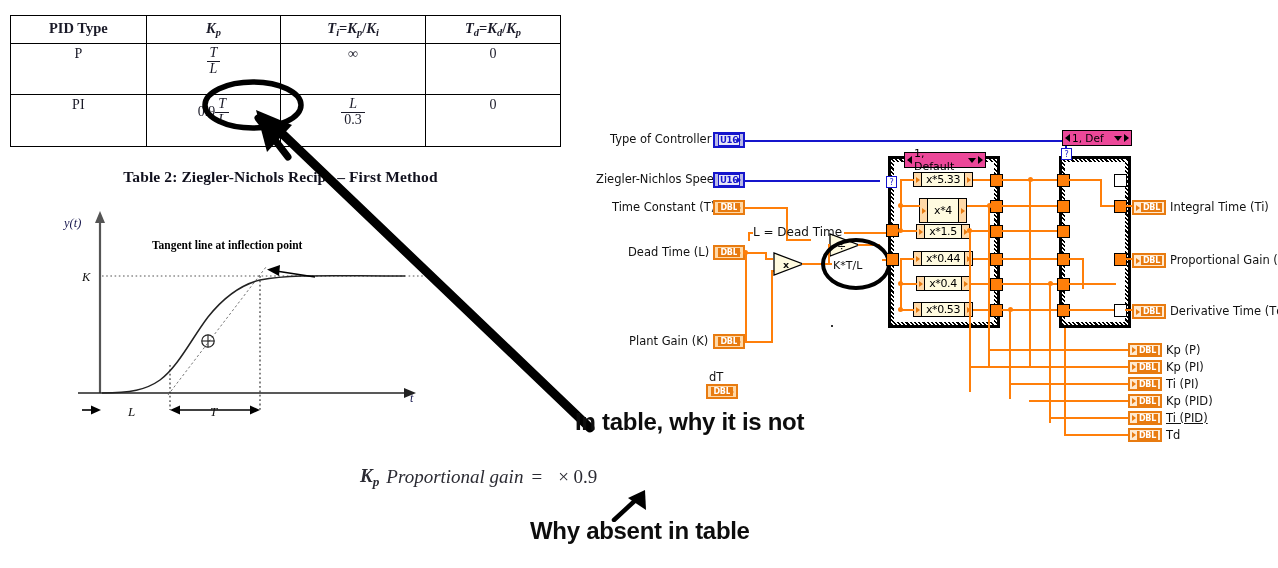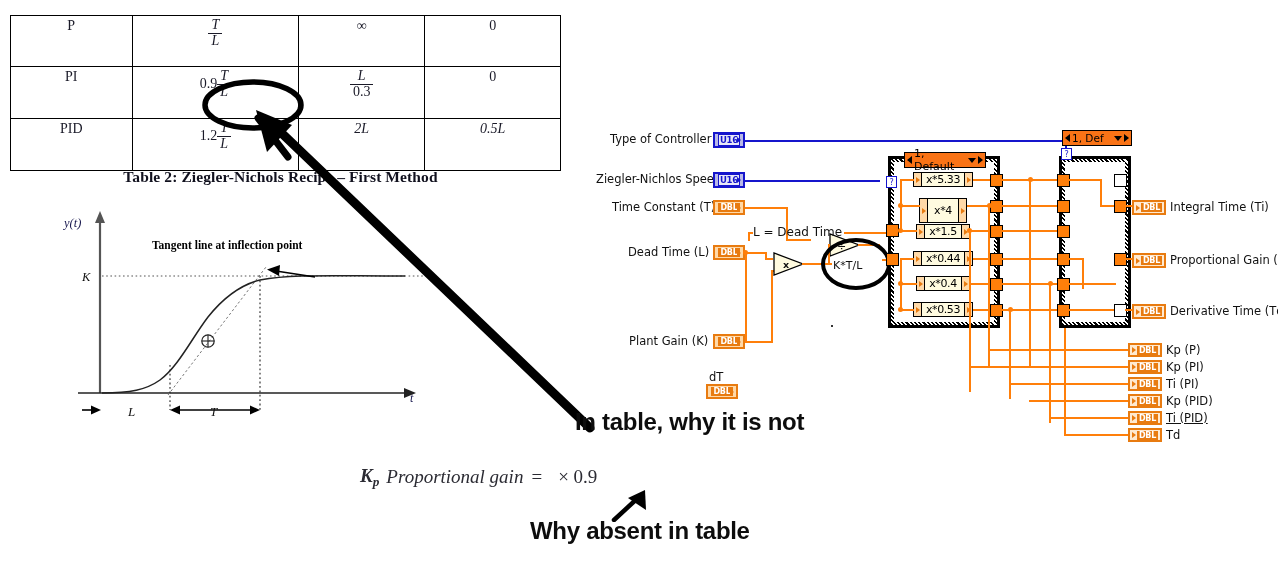--- a/index.html
+++ b/index.html
@@ -72,21 +72,21 @@
   .arrow-l{position:absolute;left:2px;width:0;height:0;
         border-top:3.5px solid transparent;border-bottom:3.5px solid transparent;
         border-left:4px solid #e87b10;}
   .wire{position:absolute;background:#ff7f0a;}
   .wire-b{position:absolute;background:#1515cc;}
   .jn{position:absolute;width:5px;height:5px;border-radius:50%;background:#ff7f0a;}
   .case{position:absolute;border:3px solid #000;
         background-image:repeating-linear-gradient(45deg,#000 0 1.5px,#fff 1.5px 3px);
         box-sizing:border-box;}
   .case-in{position:absolute;background:#fff;}
-  .case-sel{position:absolute;border:1.5px solid #000;background:#f97316;
+  .case-sel{position:absolute;border:1.5px solid #000;background:#ec4899;
         font:11px "DejaVu Sans",sans-serif;display:flex;align-items:center;
         color:#000;padding:0 2px;box-sizing:border-box;gap:2px;}
   .tri{width:0;height:0;border-top:4px solid transparent;
         border-bottom:4px solid transparent;}
   .tri-l{border-right:5px solid #000;}
   .tri-r{border-left:5px solid #000;}
   .mulnode{position:absolute;border:1.5px solid #000;background:#fffbe0;
         display:flex;align-items:center;box-sizing:border-box;}
   .mulnode .lt,.mulnode .rt{width:7px;height:100%;background:#ffd9a8;
         border-right:1px solid #000;display:flex;align-items:center;justify-content:center;}
@@ -100,38 +100,38 @@
         font:8px "DejaVu Sans",sans-serif;color:#1515cc;width:9px;height:10px;
         display:flex;align-items:center;justify-content:center;}
   .circ-ann{position:absolute;border:4px solid #000;border-radius:50%;}
   .lv-text{position:absolute;font:12px "DejaVu Sans",sans-serif;color:#111;white-space:nowrap;}
 </style>
 </head>
 <body>
 
 <table class="abs" id="zn-table">
   <tbody>
+      <tr>
+    <th class="c0">PID Type</th>
+    <th class="c1"><span class="it">K</span><span class="sub">p</span></th>
+    <th class="c2"><span class="it">T</span><span class="sub">i</span>=<span class="it">K</span><span class="sub">p</span>/<span class="it">K</span><span class="sub">i</span></th>
+    <th class="c3"><span class="it">T</span><span class="sub">d</span>=<span class="it">K</span><span class="sub">d</span>/<span class="it">K</span><span class="sub">p</span></th>
+  </tr>
   <tr class="rowP">
     <td>P</td>
     <td><span class="frac"><span class="num">T</span><span class="den">L</span></span></td>
     <td>∞</td>
     <td>0</td>
   </tr>
   <tr class="rowPI">
     <td>PI</td>
     <td><span class="lead">0.9</span><span class="frac"><span class="num">T</span><span class="den">L</span></span></td>
     <td><span class="frac"><span class="num">L</span><span class="den" style="font-style:normal">0.3</span></span></td>
     <td>0</td>
   </tr>
-  <tr class="rowPID">
-    <td>PID</td>
-    <td><span class="lead">1.2</span><span class="frac"><span class="num">T</span><span class="den">L</span></span></td>
-    <td class="it">2L</td>
-    <td class="it">0.5L</td>
-  </tr>
 </tbody>
   </table>
 
 <div class="abs" id="table-caption">Table 2: Ziegler-Nichols Recipe – First Method</div>
 
 <svg class="abs" id="graph" viewBox="0 0 420 230" width="420" height="230">
 
   <line x1="40" y1="14" x2="40" y2="188" stroke="#555" stroke-width="2.2"></line>
   <polygon points="40,6 35,18 45,18" fill="#555"></polygon>
   <line x1="18" y1="188" x2="348" y2="188" stroke="#222" stroke-width="1.6"></line>

